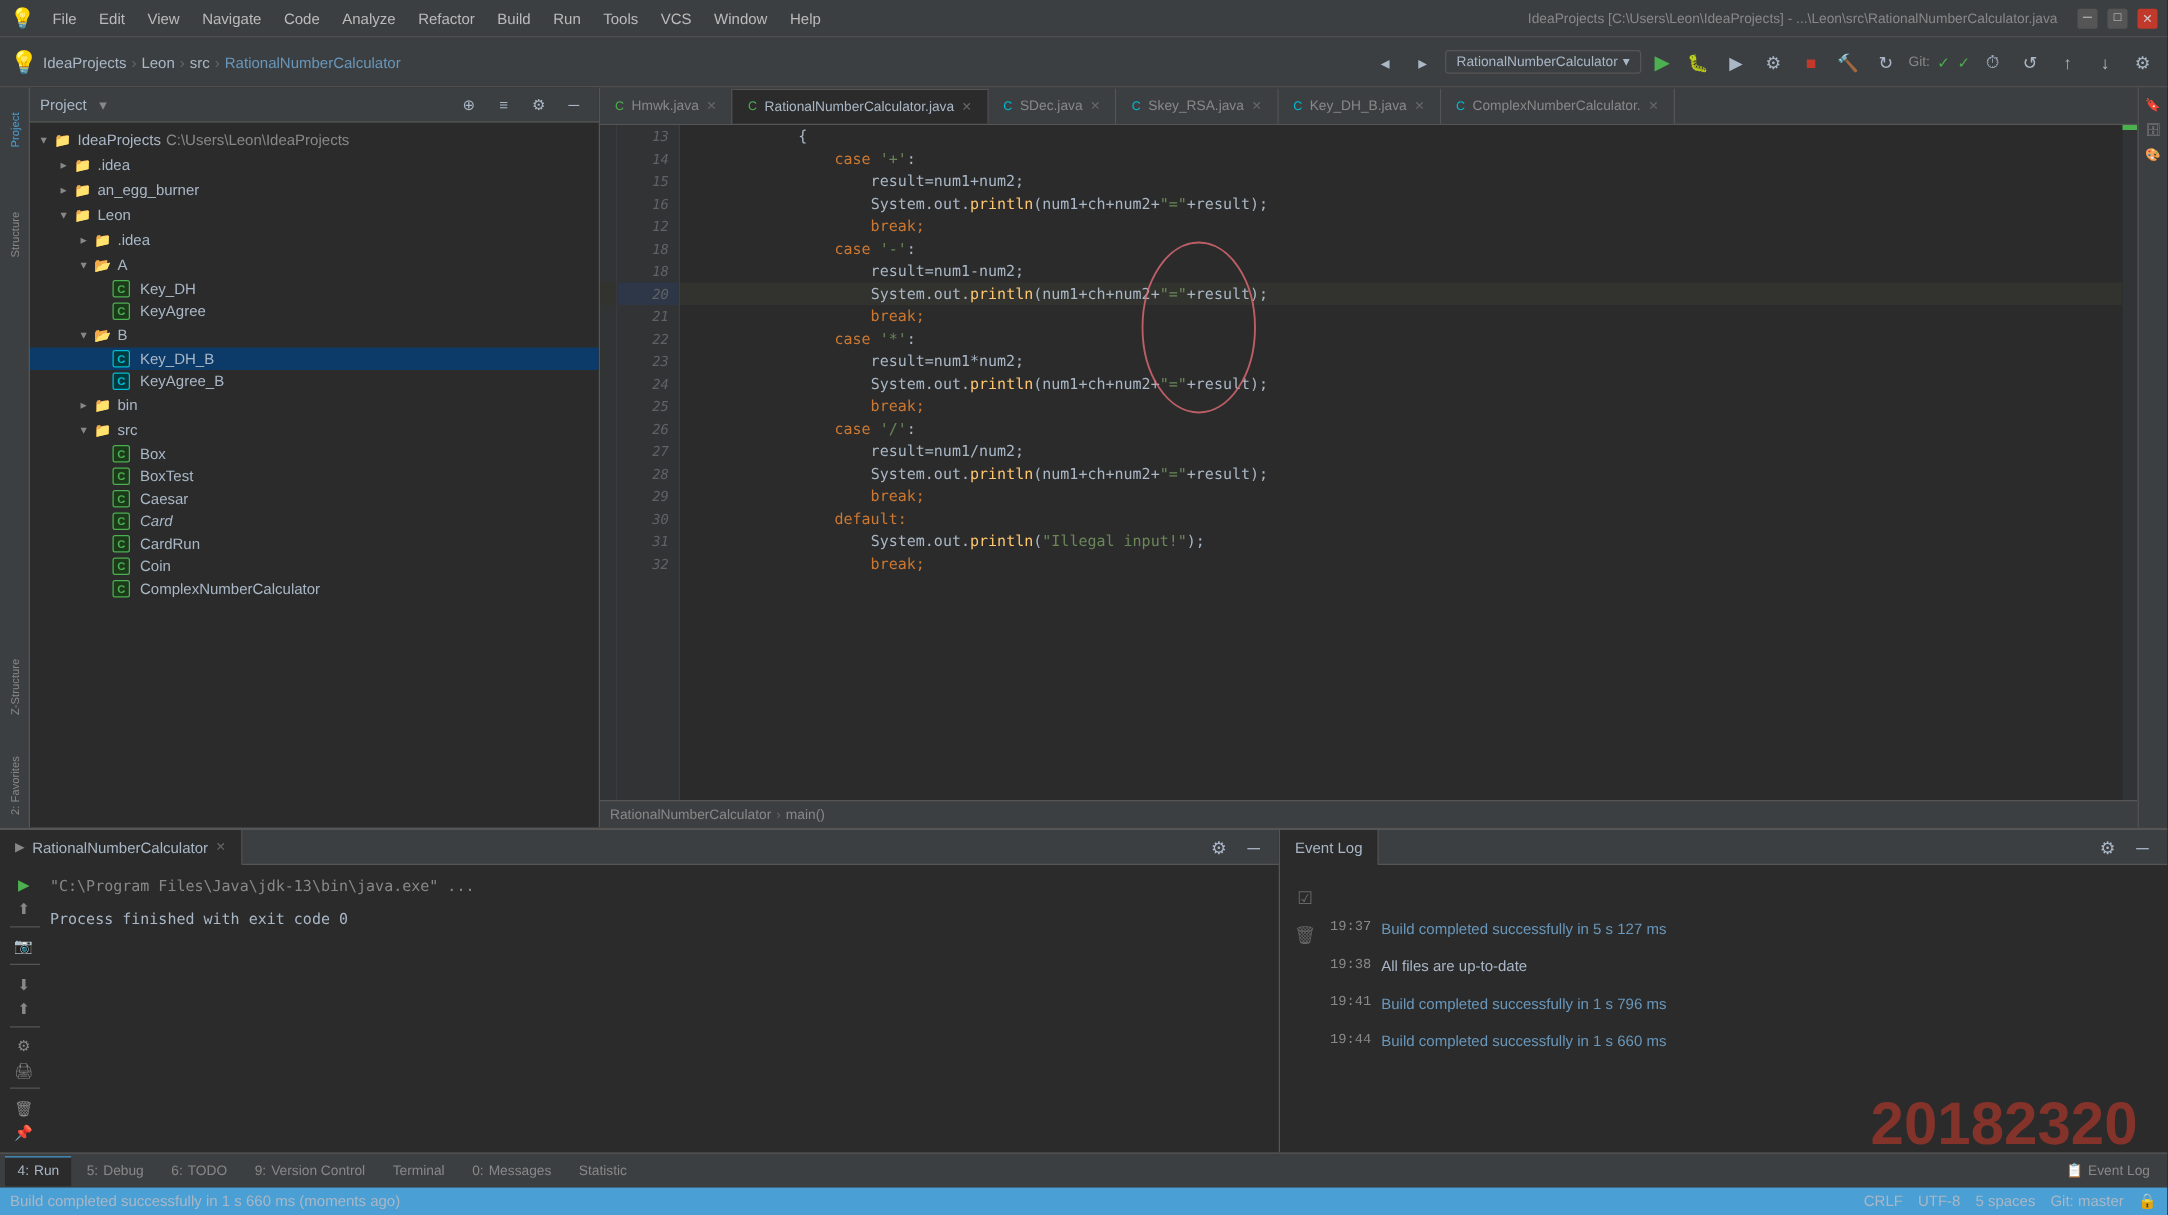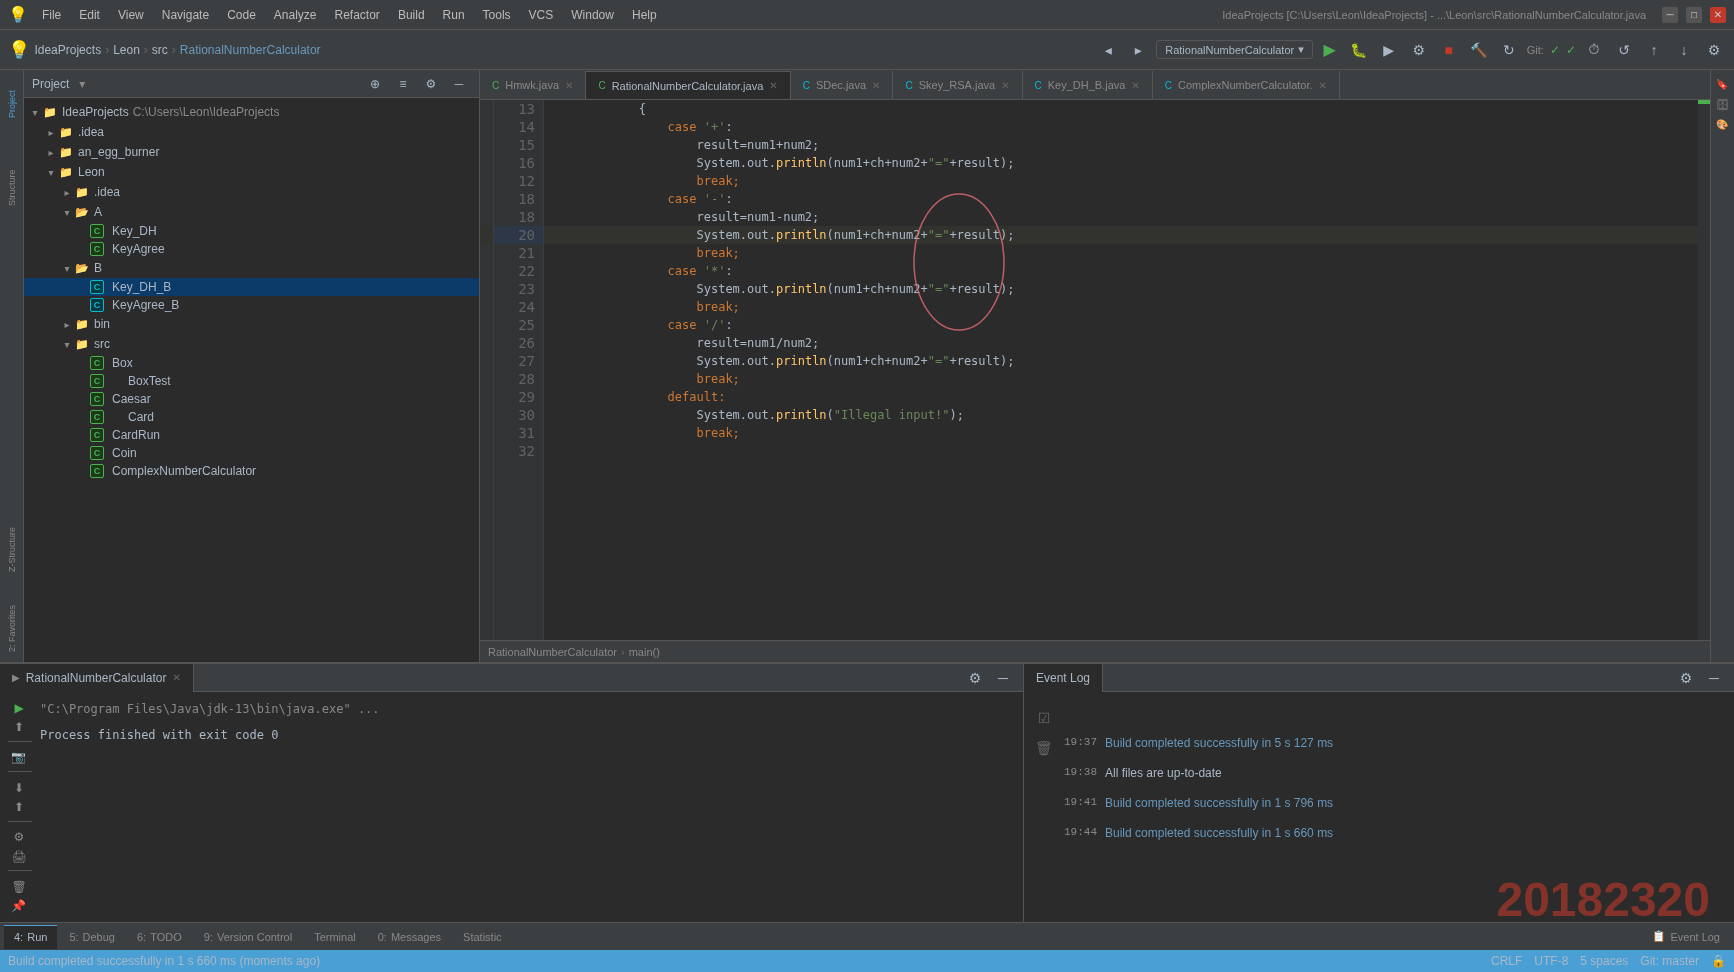--- a/index.html
+++ b/index.html
@@ -56,21 +56,21 @@
     .tab { height: 28px; padding: 0 12px; display: flex; align-items: center; gap: 6px; cursor: pointer; border-right: 1px solid #555; font-size: 11px; color: #888; white-space: nowrap; background: #3c3f41; }
     .tab.active { background: #2b2b2b; color: #a9b7c6; border-top: 1px solid #555; border-bottom: none; }
     .tab-close { color: #666; font-size: 10px; cursor: pointer; }
     .tab-icon { font-size: 10px; }
     .tab-icon-green { color: #4caf50; }
     .tab-icon-cyan { color: #00bcd4; }
 
     
     .code-area { flex: 1; display: flex; overflow: hidden; }
     .gutter { width: 50px; background: #313335; border-right: 1px solid #3c3f41; padding: 0; overflow: hidden; flex-shrink: 0; }
-    .gutter-line { height: 18px; text-align: right; padding-right: 8px; color: #606366; font-size: 14px; font-family: 'Consolas', monospace; display: flex; align-items: center; justify-content: flex-end; }
+    .gutter-line { height: 18px; text-align: right; padding-right: 8px; color: #606366; font-size: 11px; font-family: 'Consolas', monospace; display: flex; align-items: center; justify-content: flex-end; font-style: italic; }
     .gutter-line.active-line { background: #2d3748; }
     .code-content { flex: 1; overflow: auto; padding: 0; background: #2b2b2b; }
     .code-line { height: 18px; padding: 0 8px; font-family: 'Consolas', monospace; font-size: 12px; white-space: pre; display: flex; align-items: center; }
     .code-line.highlighted { background: #32332e; }
     .brace { color: #a9b7c6; }
 
     
     .editor-breadcrumb { background: #3c3f41; height: 22px; display: flex; align-items: center; padding: 0 8px; border-top: 1px solid #555; font-size: 11px; color: #888; gap: 4px; }
 
     
@@ -288,33 +288,33 @@
 
       <div class="tree-item" style="padding-left:52px;">
         <span class="tree-arrow" style="width:14px;"></span>
         <span class="tree-icon file-icon-green">C</span>
         <span class="tree-label" style="margin-left:4px;">Box</span>
       </div>
 
       <div class="tree-item" style="padding-left:52px;">
         <span class="tree-arrow" style="width:14px;"></span>
         <span class="tree-icon file-icon-green">C</span>
-        <span class="tree-label" style="margin-left:20px;">BoxTest</span>
+        <span class="tree-label" style="margin-left:4px;">BoxTest</span>
       </div>
 
       <div class="tree-item" style="padding-left:52px;">
         <span class="tree-arrow" style="width:14px;"></span>
         <span class="tree-icon file-icon-green">C</span>
         <span class="tree-label" style="margin-left:4px;">Caesar</span>
       </div>
 
       <div class="tree-item" style="padding-left:52px;">
         <span class="tree-arrow" style="width:14px;"></span>
         <span class="tree-icon file-icon-green">C</span>
-        <span class="tree-label" style="margin-left:20px;">Card</span>
+        <span class="tree-label" style="margin-left:4px;font-style:italic;">Card</span>
       </div>
 
       <div class="tree-item" style="padding-left:52px;">
         <span class="tree-arrow" style="width:14px;"></span>
         <span class="tree-icon file-icon-green">C</span>
         <span class="tree-label" style="margin-left:4px;">CardRun</span>
       </div>
 
       <div class="tree-item" style="padding-left:52px;">
         <span class="tree-arrow" style="width:14px;"></span>
@@ -443,20 +443,23 @@
           <div class="code-line highlighted">
             <span>                    </span><span style="color:#a9b7c6;">System</span><span>.</span><span style="color:#a9b7c6;">out</span><span>.</span><span style="color:#ffc66d;">println</span><span>(num1+ch+num2+</span><span style="color:#6a8759;">"="</span><span>+result);</span>
           </div>
           <div class="code-line">
             <span style="color:#cc7832;">                    break;</span>
           </div>
           <div class="code-line">
             <span style="color:#cc7832;">                case </span><span style="color:#6a8759;">'*'</span><span>:</span>
           </div>
           <div class="code-line">
+            <span>                    result=num1*num2;</span>
+          </div>
+          <div class="code-line">
             <span>                    </span><span style="color:#a9b7c6;">System</span><span>.</span><span style="color:#a9b7c6;">out</span><span>.</span><span style="color:#ffc66d;">println</span><span>(num1+ch+num2+</span><span style="color:#6a8759;">"="</span><span>+result);</span>
           </div>
           <div class="code-line">
             <span style="color:#cc7832;">                    break;</span>
           </div>
           <div class="code-line">
             <span style="color:#cc7832;">                case </span><span style="color:#6a8759;">'/'</span><span>:</span>
           </div>
           <div class="code-line">
             <span>                    result=num1/num2;</span>

